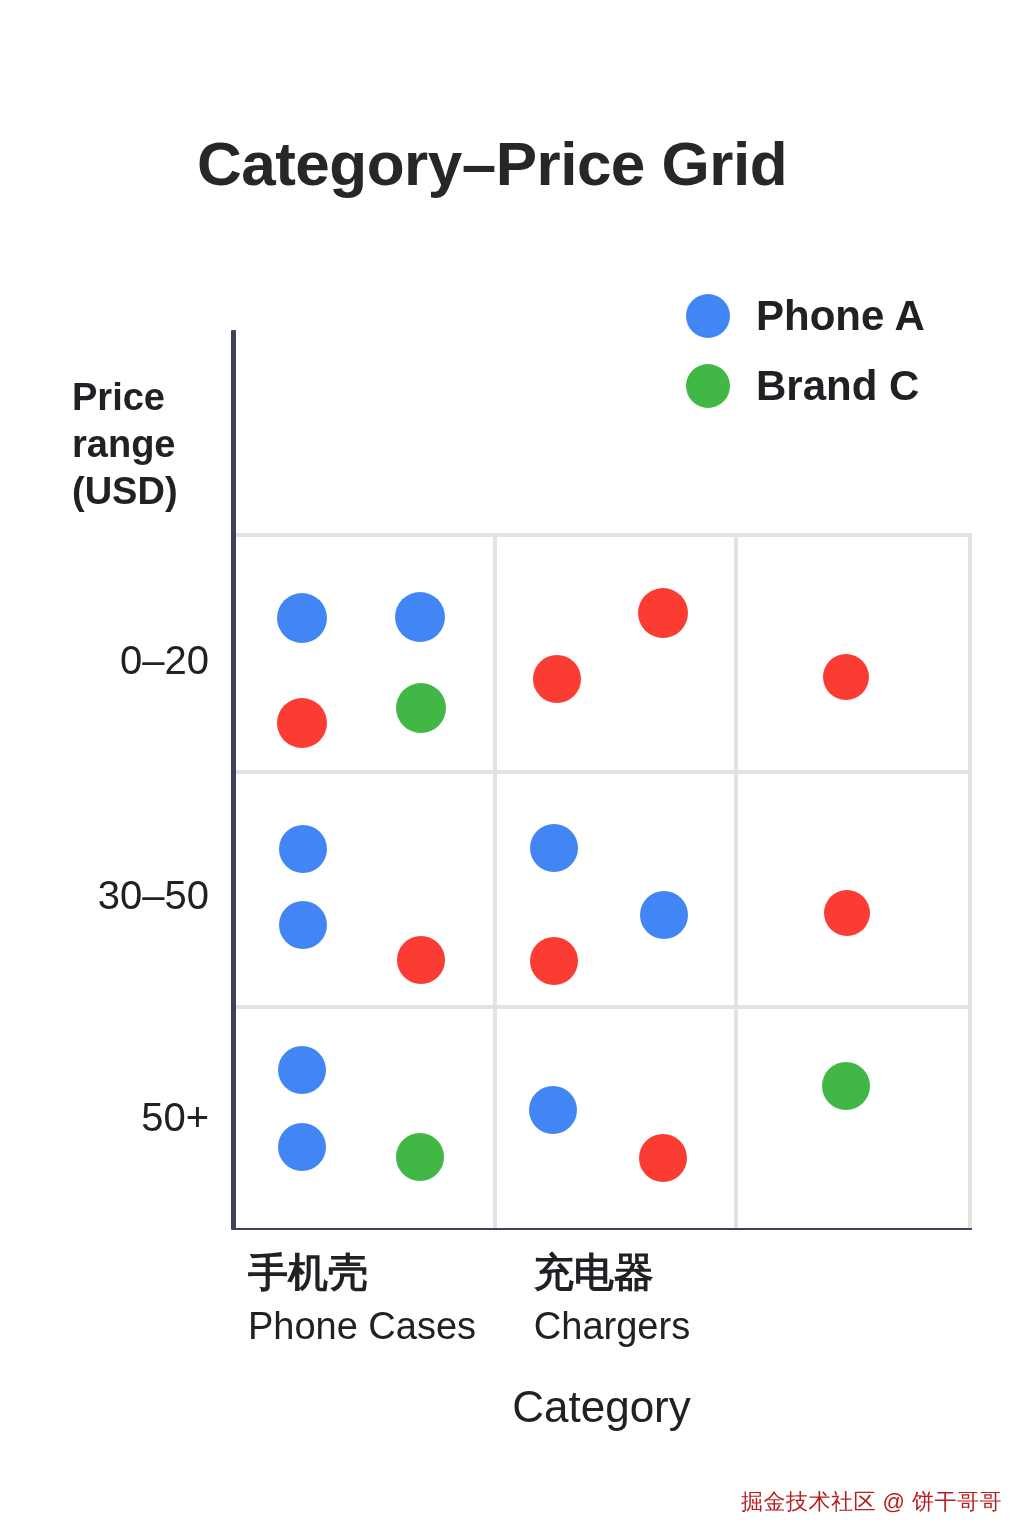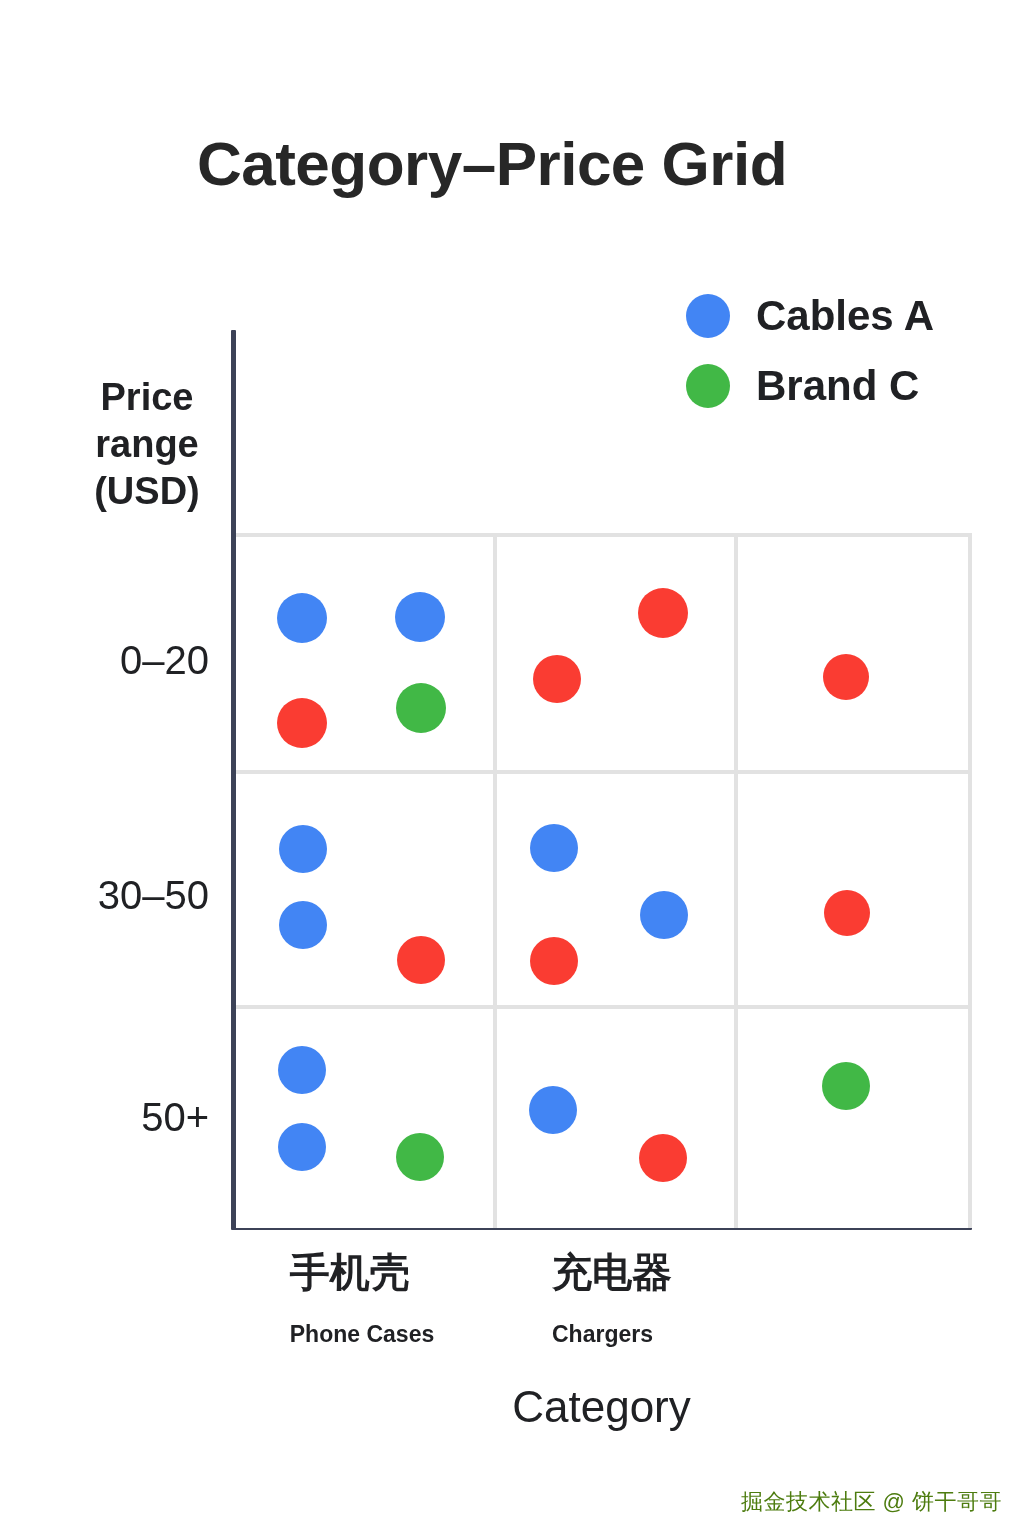--- a/index.html
+++ b/index.html
@@ -55,21 +55,20 @@
     color: #202124;
     white-space: nowrap;
   }
 
   
   #y-axis-title {
     position: absolute;
     left: 72px;
     top: 374px;
     width: 150px;
-    text-align: center;
     font-size: 38px;
     font-weight: 600;
     line-height: 47px;
     color: #202124;
   }
 
   
   #plot {
     position: absolute;
     left: 231px;
@@ -158,59 +157,59 @@
     transform: translateX(-50%);
     white-space: nowrap;
   }
   .x-tick-cn {
     font-size: 40px;
     font-weight: 700;
     color: #202124;
     line-height: 48px;
   }
   .x-tick-en {
-    font-size: 23px;
-    font-weight: 700;
+    font-size: 38px;
+    font-weight: 400;
     color: #202124;
     line-height: 40px;
-    margin-top: 18px;
+    margin-top: 10px;
   }
 
   
   #x-axis-title {
     position: absolute;
     left: 231px;
     top: 1382px;
     width: 741px;
     text-align: center;
     font-size: 44px;
     font-weight: 400;
     color: #202124;
   }
 
   
   #watermark {
     position: absolute;
     right: 22px;
     top: 1487px;
     font-size: 22px;
-    color: #4d7c0f;
+    color: #b91c1c;
     white-space: nowrap;
     letter-spacing: 0.5px;
   }
 </style>
 </head>
 <body>
 
 <div id="chart-title">Category–Price Grid</div>
 
 <div id="legend">
     <div class="legend-item">
       <span class="legend-swatch" style="background: rgb(66, 133, 244);"></span>
-      <span class="legend-label">Cables A</span>
+      <span class="legend-label">Phone A</span>
     </div>
     <div class="legend-item">
       <span class="legend-swatch" style="background: rgb(65, 184, 70);"></span>
       <span class="legend-label">Brand C</span>
     </div>
   </div>
 
 <div id="y-axis-title">
     <div>Price</div>
     <div>range</div>

